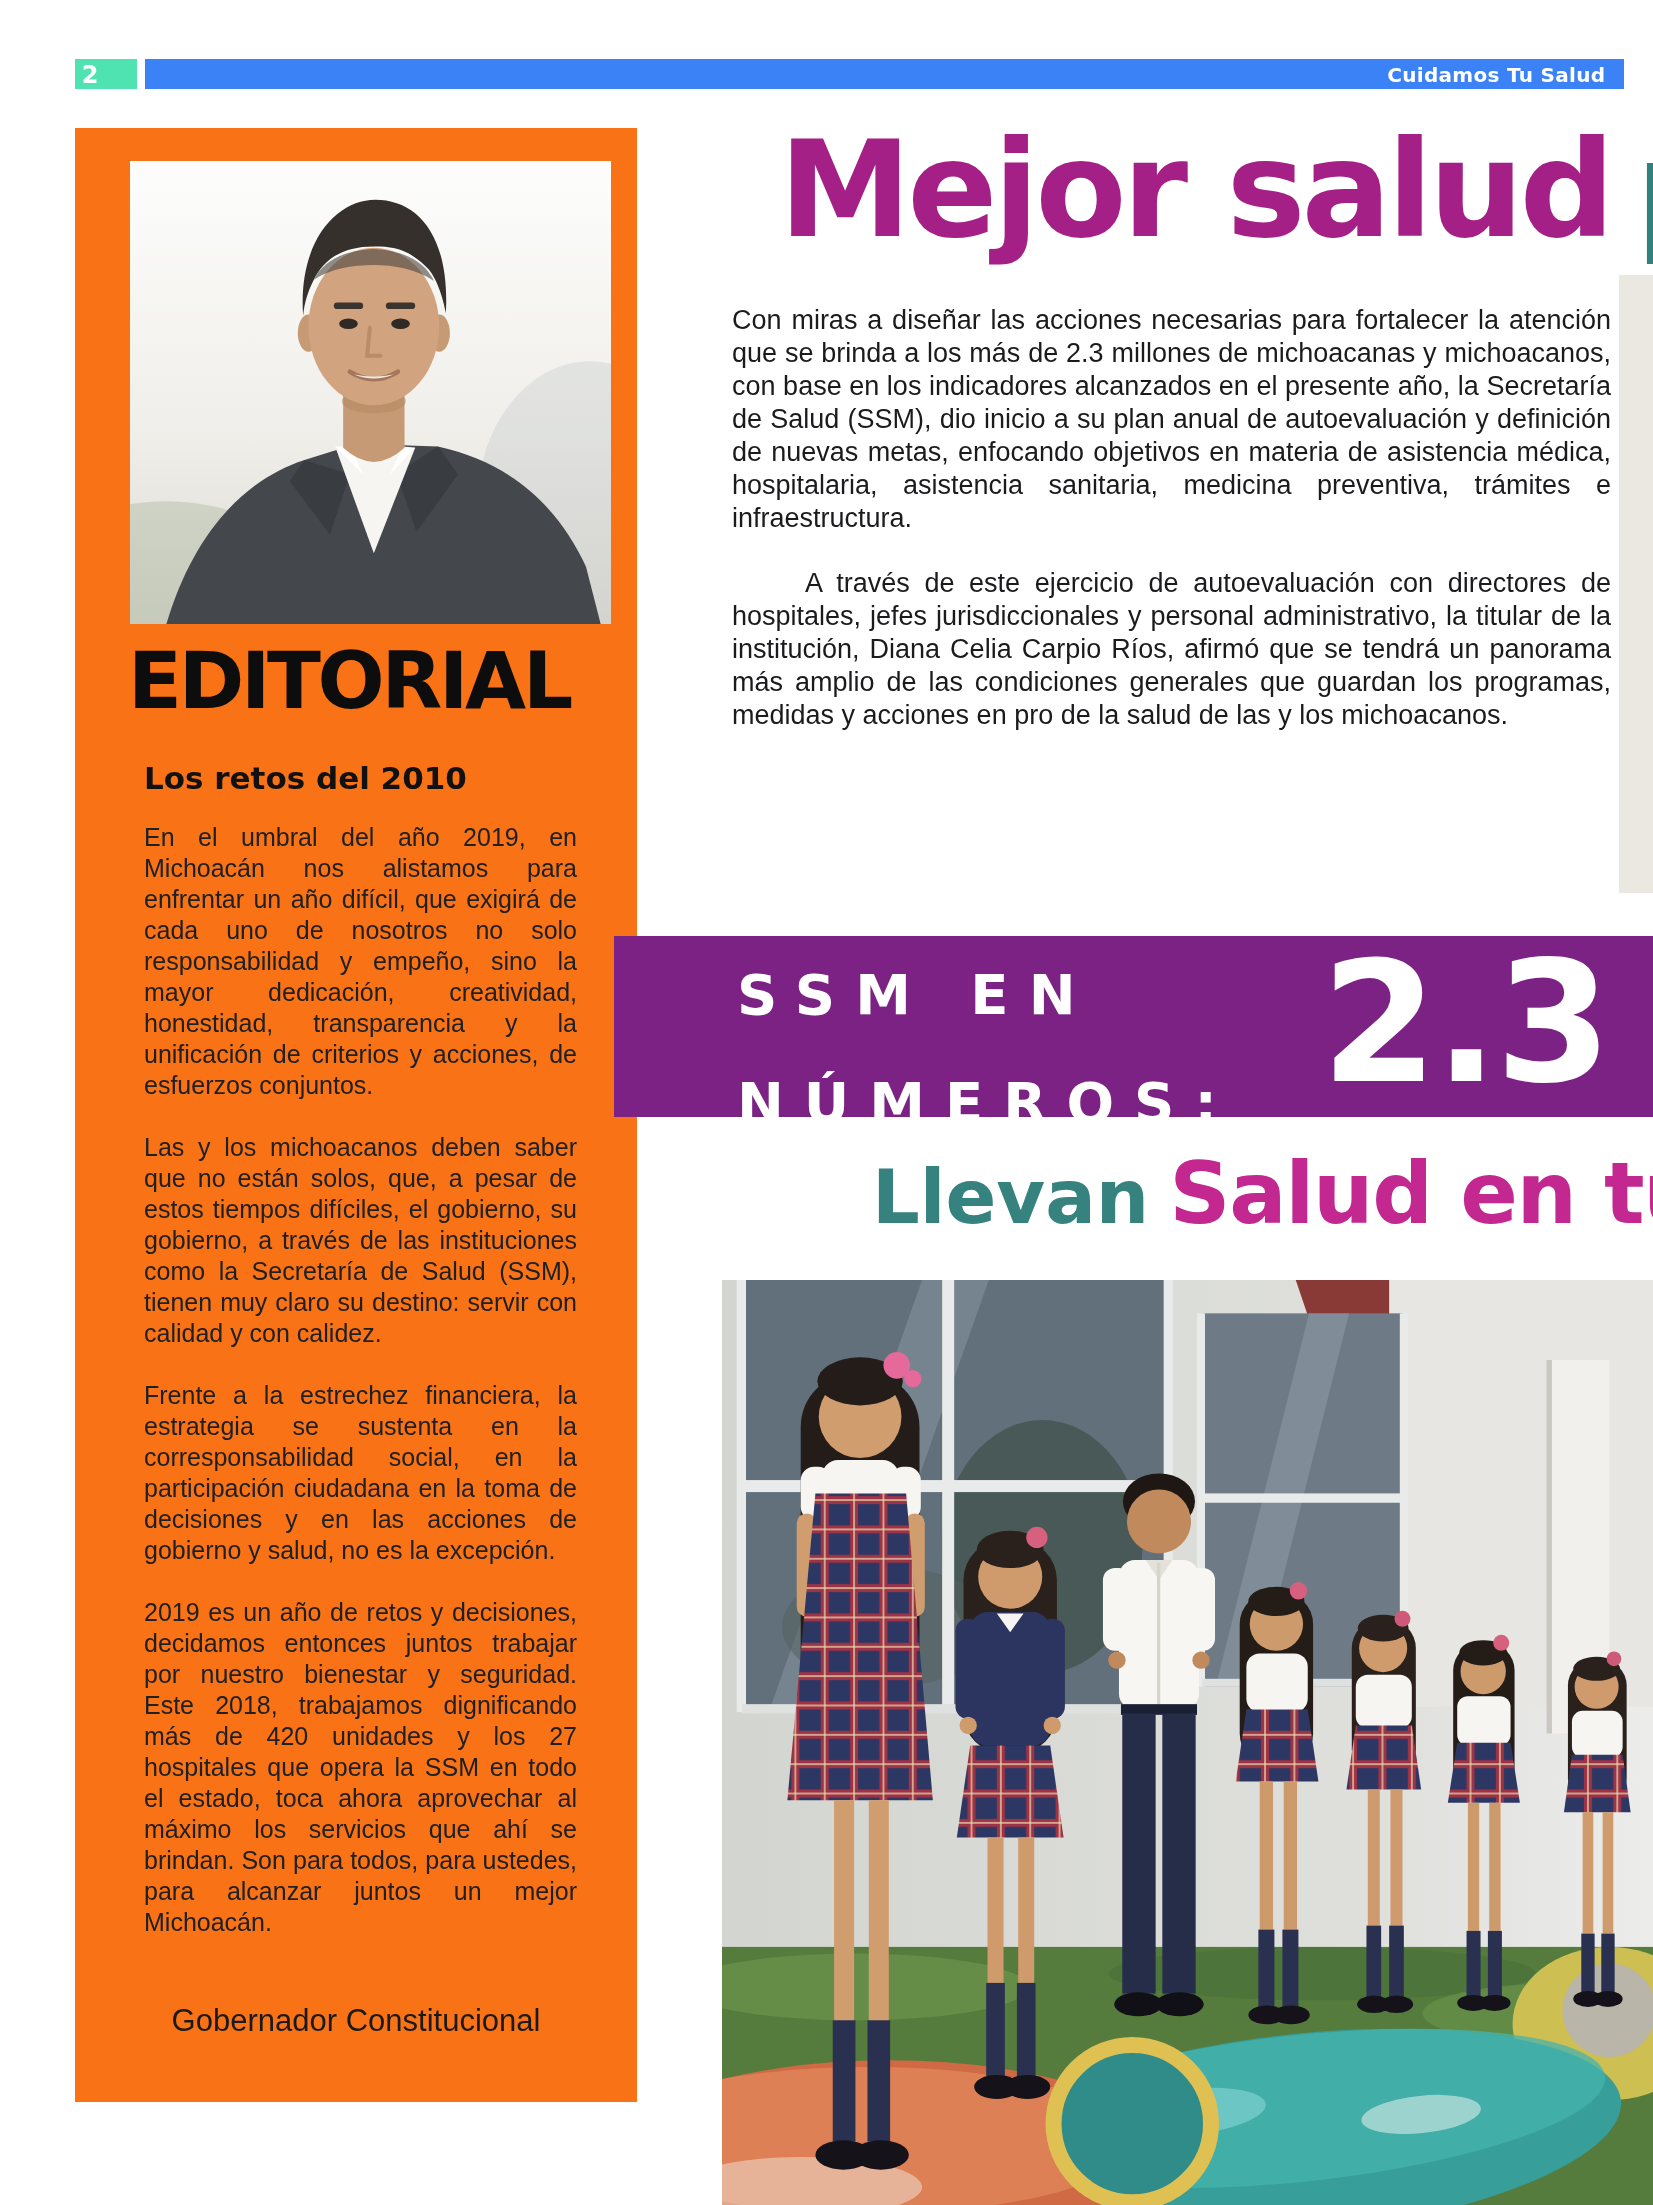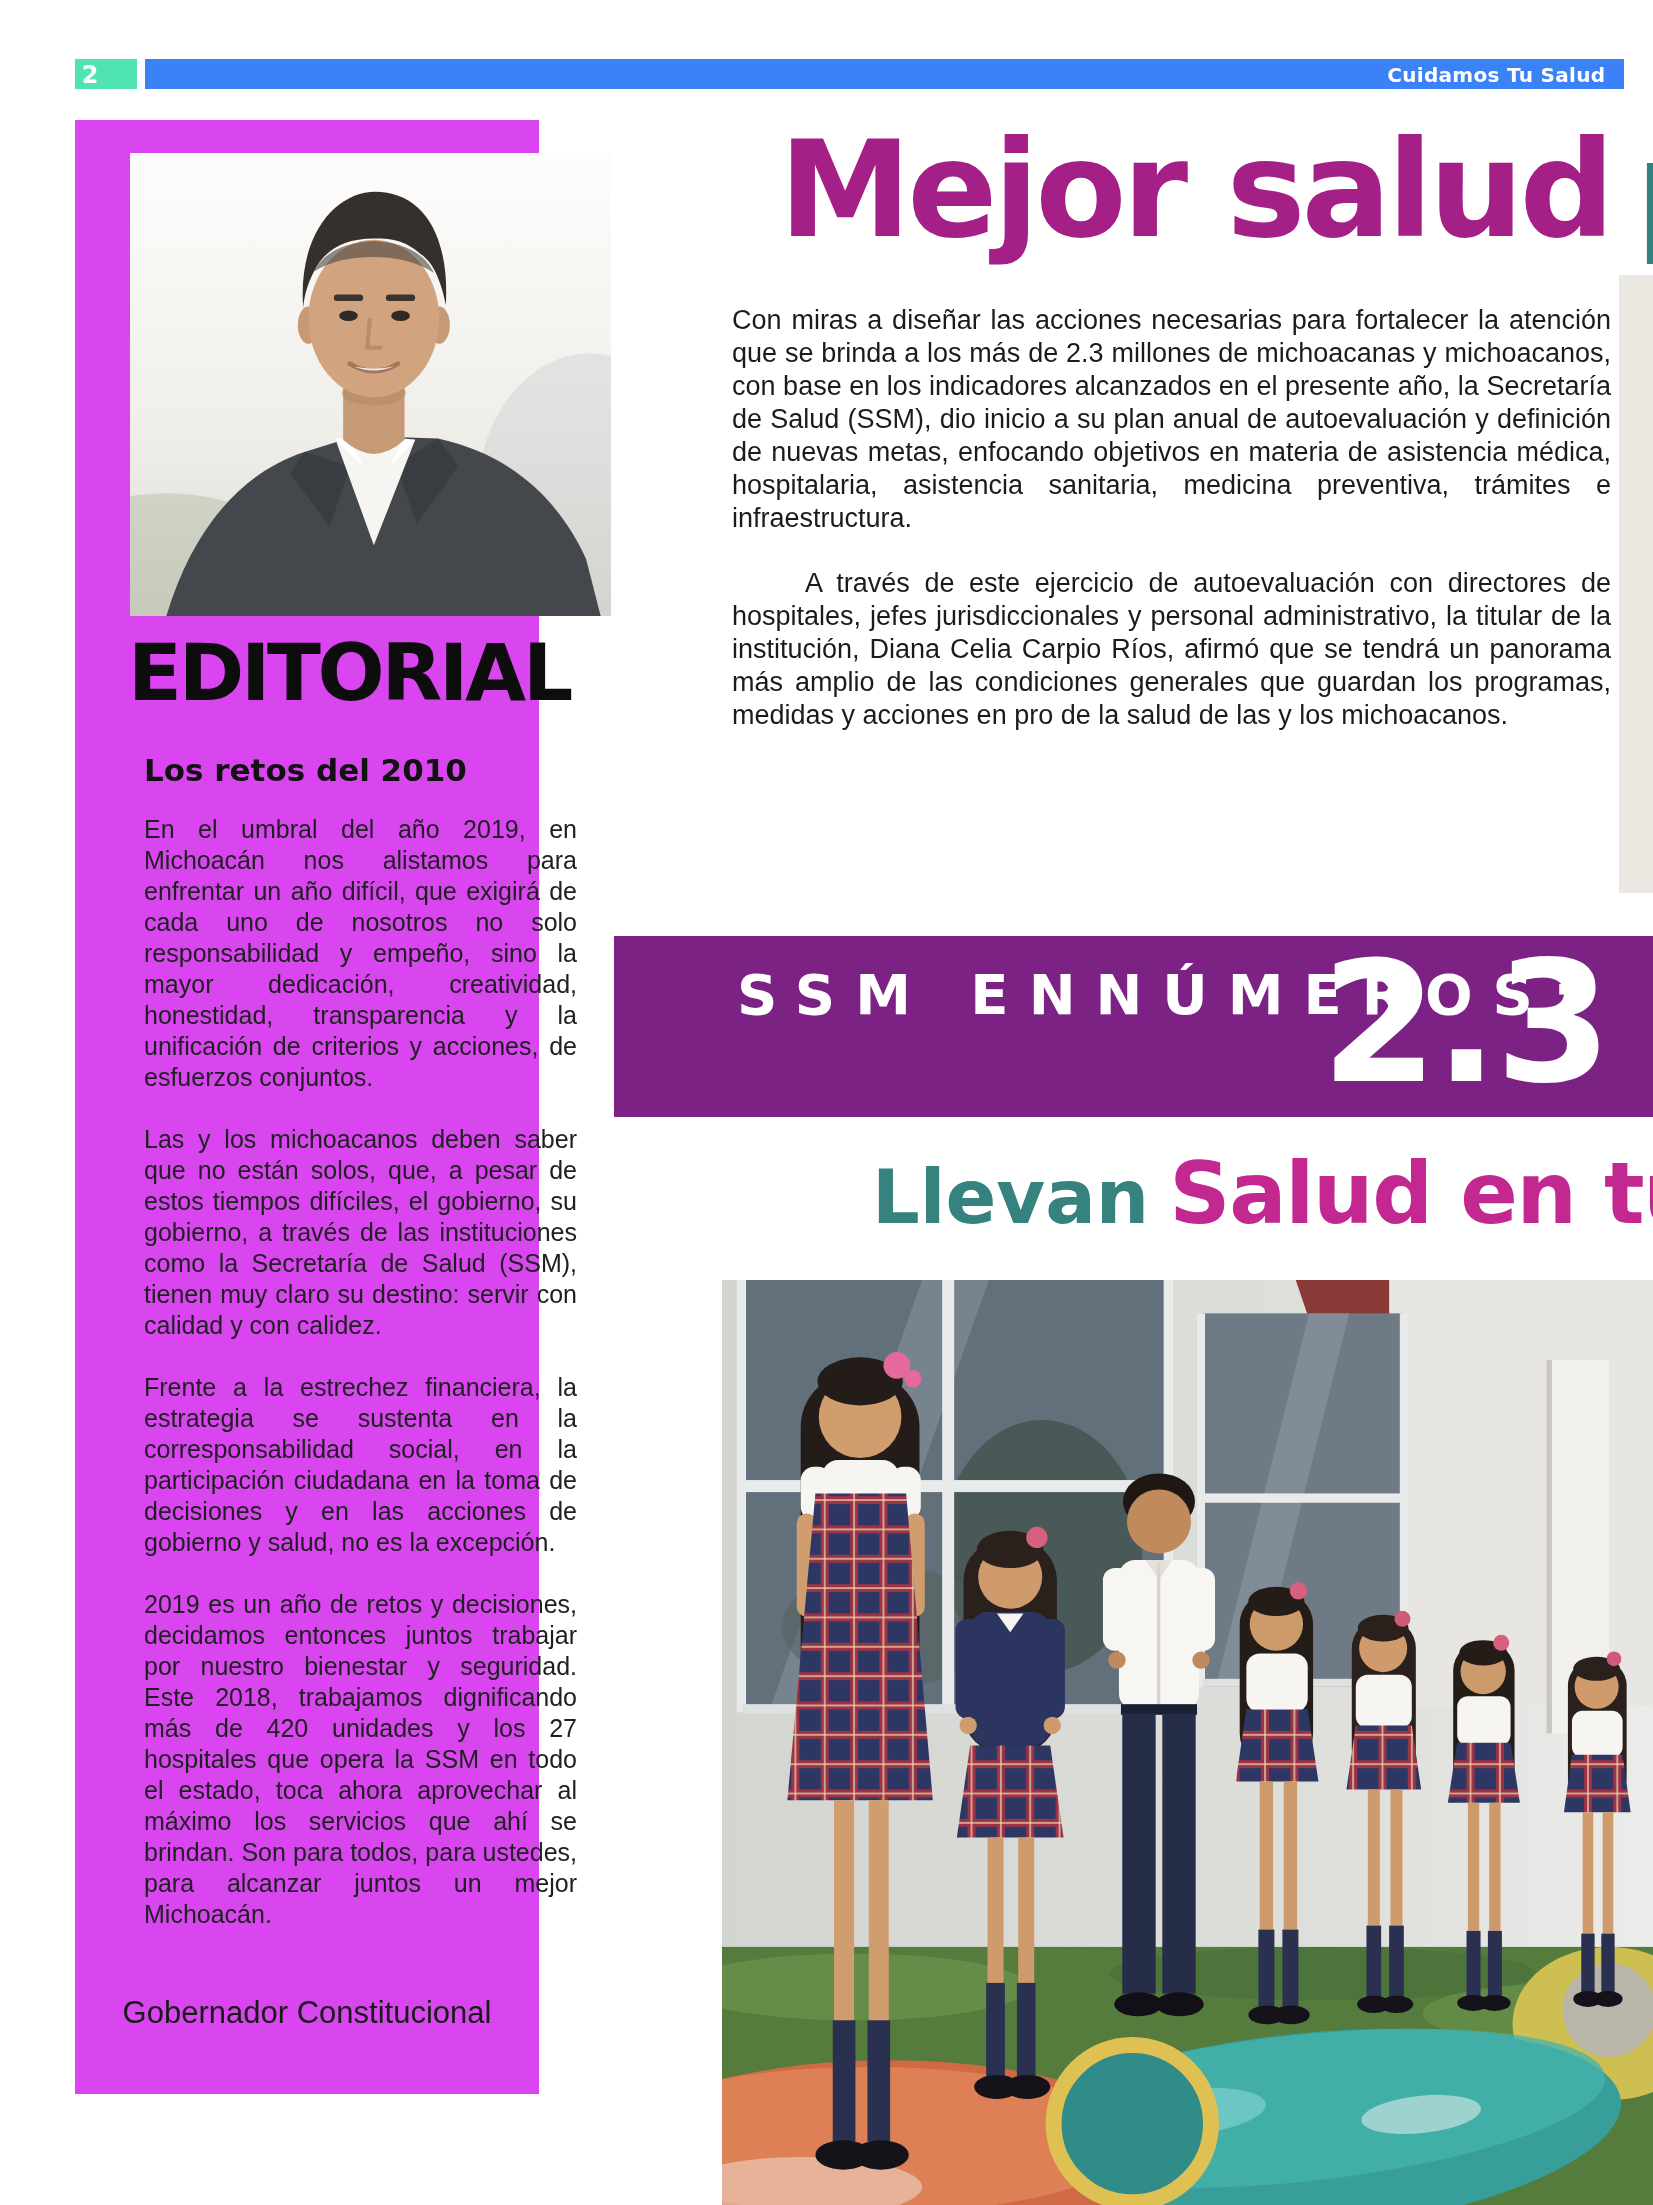--- a/index.html
+++ b/index.html
@@ -6,21 +6,21 @@
   .page{position:relative;width:1654px;height:2205px;background:#ffffff;overflow:hidden;
         font-family:"Liberation Sans",sans-serif;color:#1c1c1e;}
 
   
   .pagenum-box{position:absolute;left:75px;top:59px;width:62px;height:30px;background:#4fe3b2;}
   .pagenum-box span{position:absolute;left:6.7px;top:2px;font:700 24px "DejaVu Sans",sans-serif;color:#ffffff;}
   .header-bar{position:absolute;left:145px;top:59px;width:1479px;height:30px;background:#3b82f6;}
   .header-bar span{position:absolute;right:18.7px;top:4px;font:700 20px "DejaVu Sans",sans-serif;color:#ffffff;letter-spacing:0.3px;}
 
   
-  .panel{position:absolute;left:75px;top:120px;width:464px;height:1974px;background:#d946ef;}
+  .panel{position:absolute;left:75px;top:128px;width:562px;height:1974px;background:#f97316;}
   .portrait{position:absolute;left:55px;top:33px;width:481px;height:463px;background:#ffffff;}
   .portrait svg{display:block;width:100%;height:100%;}
   .ed-heading{position:absolute;left:53px;top:507px;font:700 79px "DejaVu Sans",sans-serif;
               letter-spacing:-3.3px;color:#0d0d0d;white-space:nowrap;}
   .ed-sub{position:absolute;left:69px;top:632px;font:700 31px "DejaVu Sans",sans-serif;color:#111;}
   .ed-body{position:absolute;left:69px;top:694px;width:433px;font:400 25px "Liberation Sans",sans-serif;
            line-height:31px;text-align:justify;color:#202022;}
   .ed-body p{margin:0 0 31px 0;}
   .signature{position:absolute;left:0;right:0;bottom:63px;text-align:center;}
   .sig-name{font:700 31px "DejaVu Sans",sans-serif;color:#111;}
@@ -33,21 +33,21 @@
   .article-title .cut{color:#31817e;margin-left:25px;}
   .article-body{position:absolute;left:732px;top:292px;width:879px;
                 font:400 27px "Liberation Sans",sans-serif;line-height:33px;text-align:justify;color:#1b1b1d;}
   .article-body p{margin:12px 0 32px 0;}
   .article-body p.indent{text-indent:73px;}
 
   .edge-strip{position:absolute;left:1619px;top:275px;width:35px;height:618px;background:#eae8e1;}
 
   
   .stats-banner{position:absolute;left:614px;top:936px;width:1040px;height:181px;background:#7c2284;}
-  .stats-label{position:absolute;left:123px;top:25px;display:flex;}
+  .stats-label{position:absolute;left:123px;top:25px;display:flex;flex-direction:column;gap:40px;}
   .stats-label span{font:700 56px "DejaVu Sans",sans-serif;color:#ffffff;letter-spacing:20px;line-height:68px;white-space:nowrap;}
   .stats-value{position:absolute;right:45px;top:50%;transform:translateY(-52%);
                font:700 167px "DejaVu Sans",sans-serif;color:#ffffff;letter-spacing:-2.7px;}
 
   
   .photo-headline{position:absolute;left:872px;top:1144px;white-space:nowrap;}
   .photo-headline .pre{font:700 75px "DejaVu Sans",sans-serif;color:#36827f;}
   .photo-headline .emph{font:700 85px "DejaVu Sans",sans-serif;color:#c32790;margin-left:20px;letter-spacing:-1.3px;}
 
   

